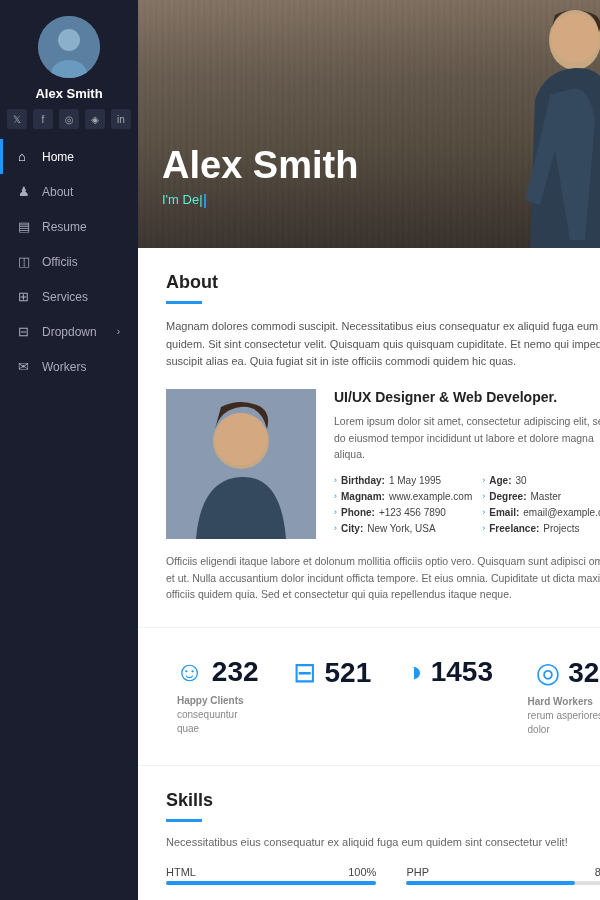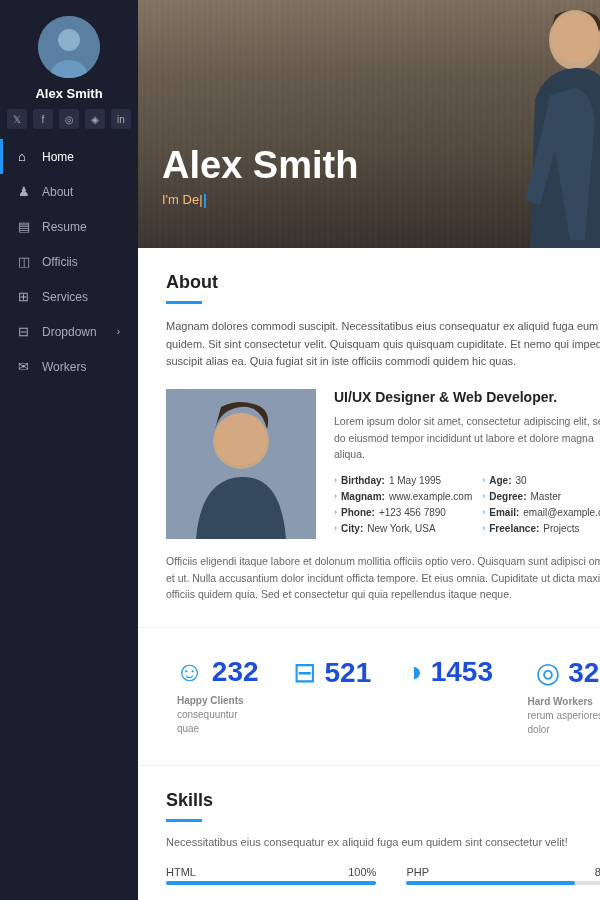--- a/index.html
+++ b/index.html
@@ -115,21 +115,21 @@
       bottom: 40px;
       left: 24px;
     }
     .hero-name {
       font-size: 38px;
       font-weight: 700;
       color: #fff;
       line-height: 1.1;
     }
     .hero-tagline {
-      color: #fdba74;
+      color: #5eead4;
       font-size: 13px;
       margin-top: 6px;
     }
     .cursor { display: inline-block; width: 2px; height: 14px; background: #2196f3; margin-left: 1px; vertical-align: middle; }
 
     
     .section { padding: 24px 28px; background: #fff; }
     .section-title {
       font-size: 18px;
       font-weight: 700;
@@ -202,21 +202,21 @@
       flex-direction: column;
       align-items: center;
       gap: 6px;
     }
     .stat-top {
       display: flex;
       align-items: center;
       gap: 8px;
     }
     .stat-icon { font-size: 28px; color: #2196f3; }
-    .stat-number { font-size: 28px; font-weight: 700; color: #1d4ed8; }
+    .stat-number { font-size: 28px; font-weight: 700; color: #0f172a; }
     .stat-label {
       font-size: 10px;
       color: #888;
       text-align: left;
       max-width: 80px;
       line-height: 1.4;
     }
     .stat-sublabel { color: #888; font-size: 10px; }
 
     

